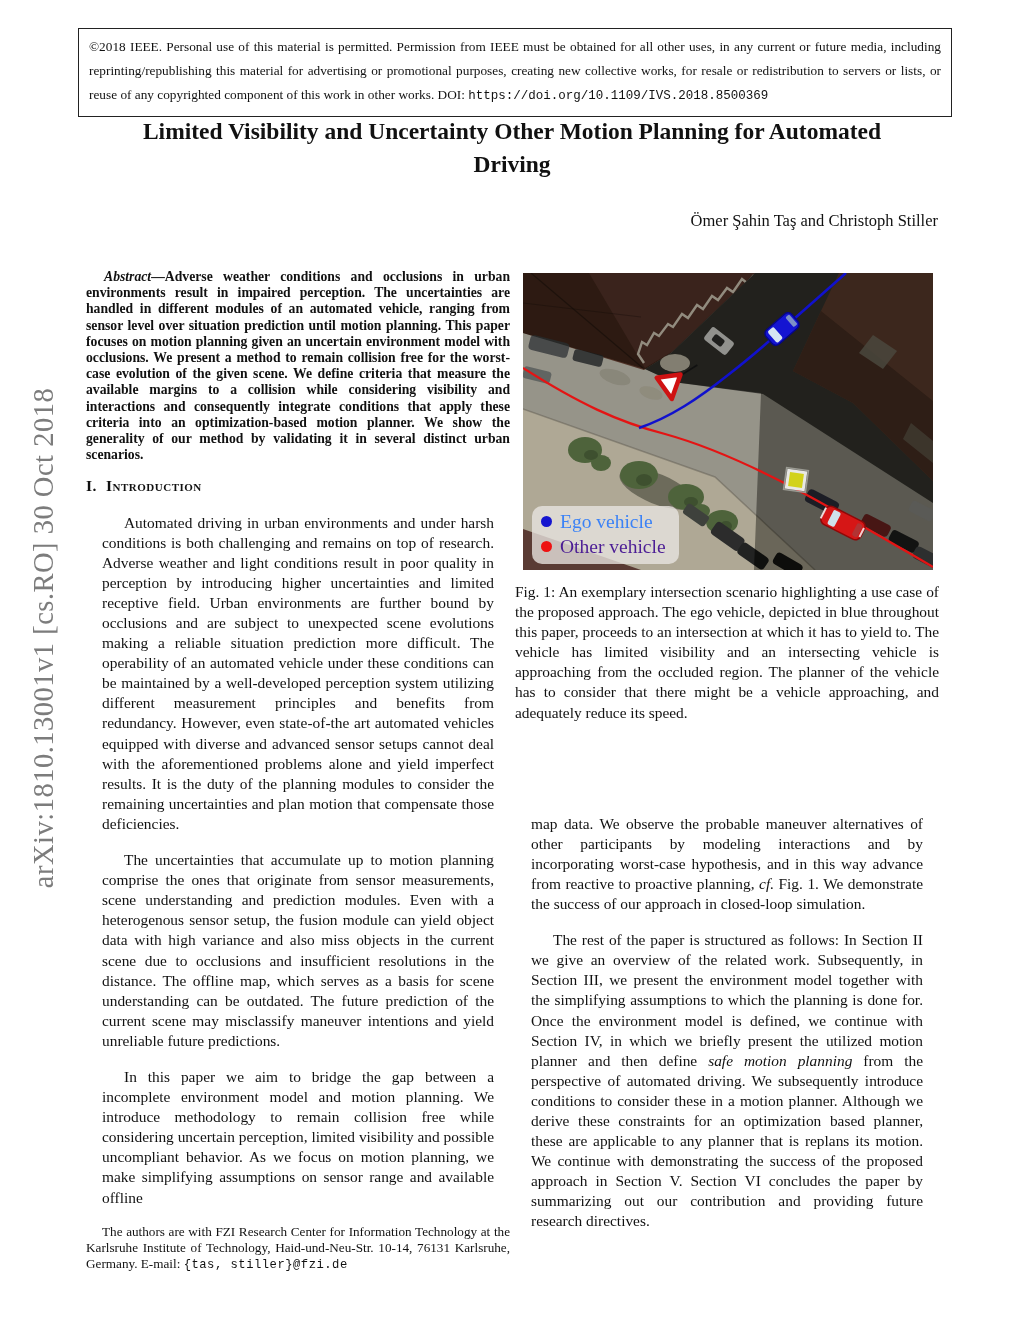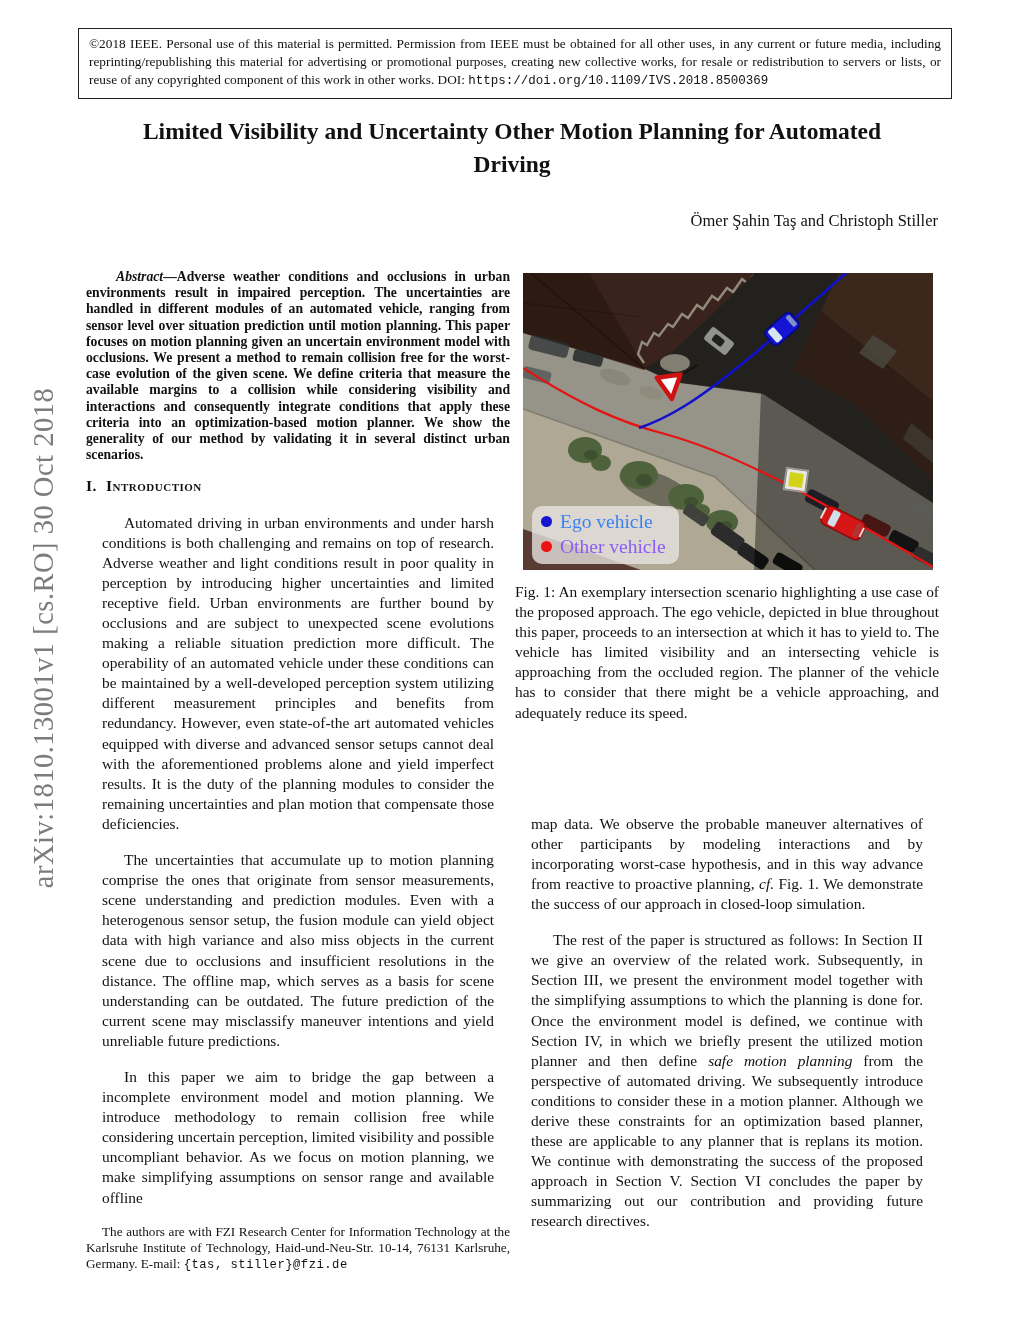--- a/index.html
+++ b/index.html
@@ -25,21 +25,21 @@
   }
 
   
   .copyright-box {
     position: absolute;
     left: 78px; top: 28px;
     width: 874px;
     border: 1.5px solid #222;
     padding: 6px 10px 8px 10px;
     font-size: 13.3px;
-    line-height: 18px;
+    line-height: 24px;
   }
   .copyright-box p { margin: 0; }
   .copyright-box .cop { text-align: justify; }
   .copyright-box .proc { margin-top: 13px; }
   .mono {
     font-family: "Liberation Mono", "DejaVu Sans Mono", monospace;
     font-size: 12.5px;
   }
 
   
@@ -69,21 +69,21 @@
   .col-left  { left: 86px;  top: 269px; }
   .col-right { left: 515px; top: 273px; }
 
   .abstract {
     font-size: 13.7px;
     line-height: 16.2px;
     font-weight: bold;
     margin: 0;
     text-indent: 18px;
   }
-  .abstract .abs-label { font-style: italic; margin-left: 12px; }
+  .abstract .abs-label { font-style: italic; }
 
   .section-heading {
     text-align: left;
     text-indent: 0;
     font-size: 15.6px;
     margin: 13px 0 7px 0;
     font-variant: small-caps;
     letter-spacing: 0.5px;
   }
   .section-heading .sec-num { margin-right: 9px; font-variant: normal; }
@@ -115,21 +115,21 @@
     border-radius: 10px;
     padding: 3px 13px 5px 9px;
   }
   .legend-row {
     display: flex; align-items: center; gap: 8px;
     font-size: 19.5px; line-height: 25px;
     white-space: nowrap;
   }
   .legend-dot { width: 11px; height: 11px; border-radius: 50%; display: inline-block; flex: none; }
   .legend-ego   { color: #3b82f6; }
-  .legend-other { color: #8b5cf6; }
+  .legend-other { color: #4c1d95; }
   .legend-ego .legend-dot   { background: #1515cf; }
   .legend-other .legend-dot { background: #ee1212; }
 
   .figure-caption { margin: 12px 0 0 0; text-indent: 0; }
   .spacer-75 { height: 75px; }
   .mt8 { margin-top: 8px; }
 </style>
 </head>
 <body>
 

